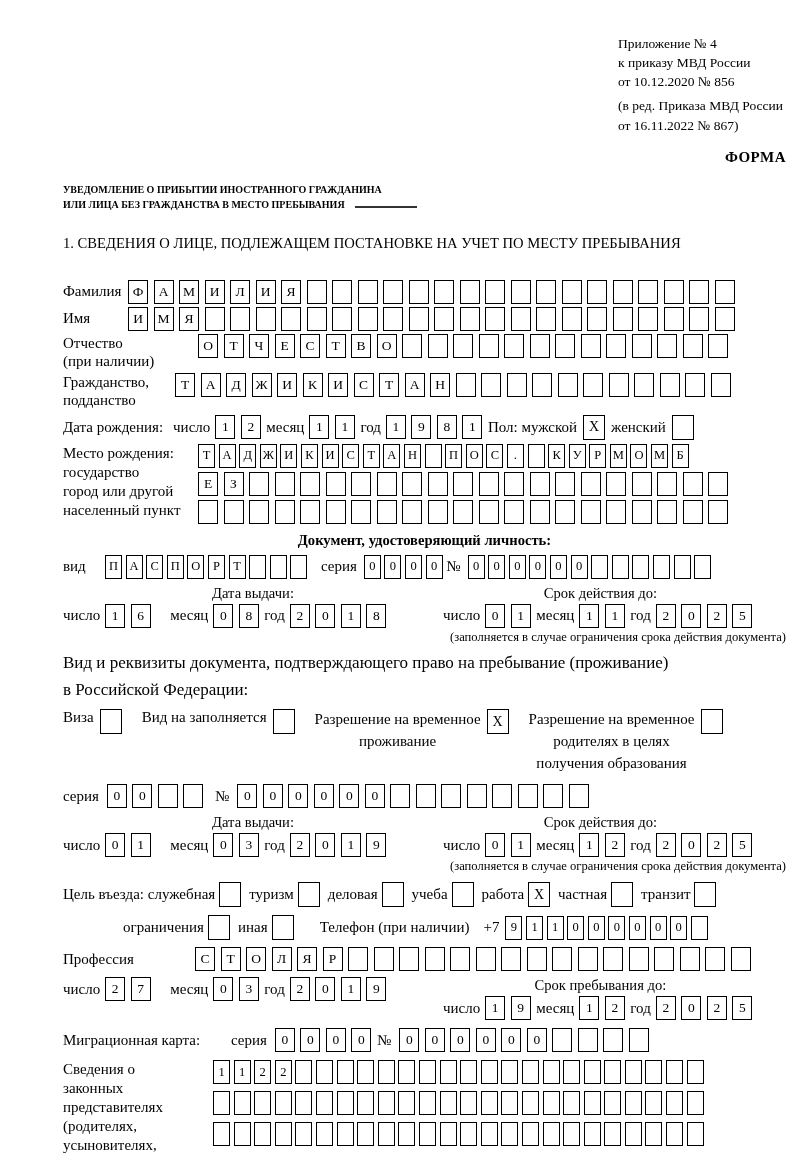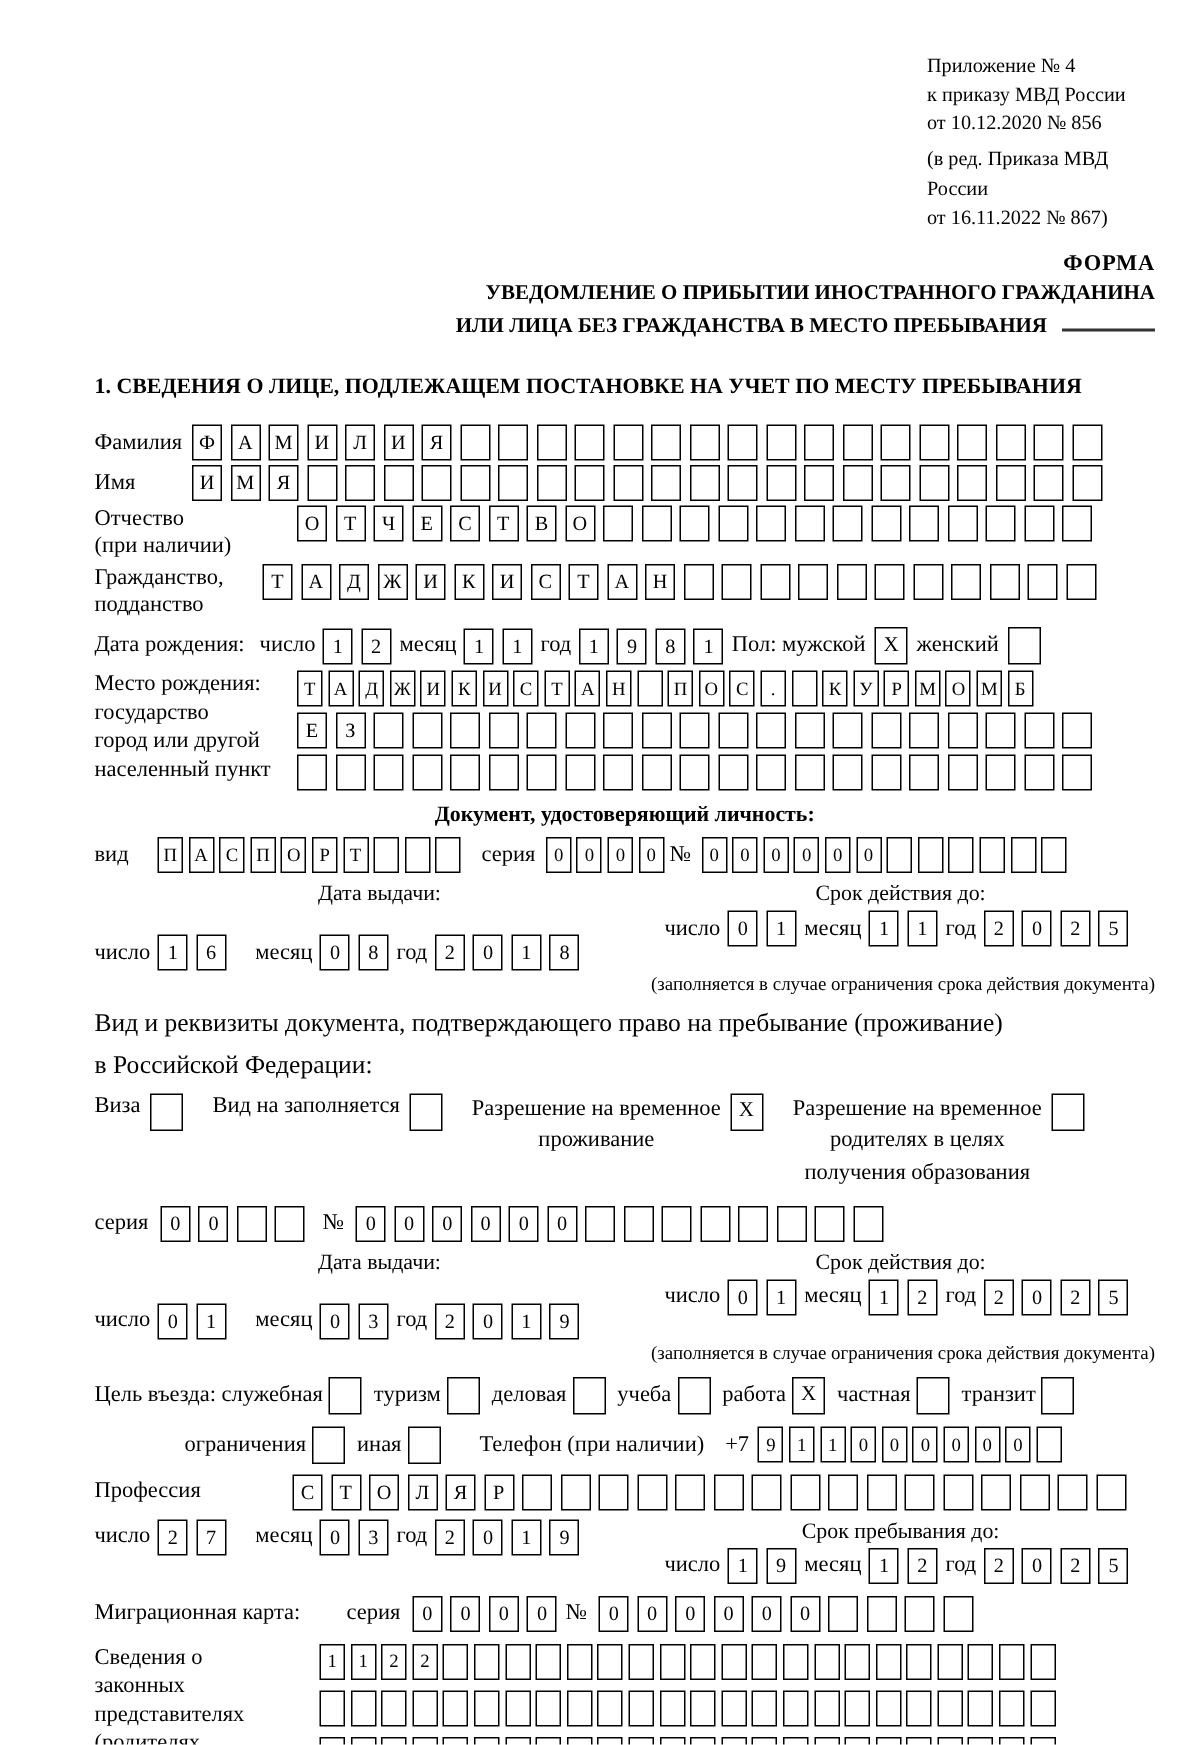--- a/index.html
+++ b/index.html
@@ -1,28 +1,28 @@
 <!DOCTYPE html>
 <html><head>
 <meta charset="utf-8">
 <style>
   html,body{margin:0;padding:0;background:#fff;}
   body{width:800px;height:1163px;overflow:hidden;color:#000;
        font-family:"Liberation Serif","DejaVu Serif",serif;}
-  .page{box-sizing:border-box;width:800px;height:1163px;padding:34px 30px 0 63px;border-radius:32px;}
+  .page{box-sizing:border-box;width:800px;height:1163px;padding:34px 14px 0 63px;border-radius:32px;}
 
   
   .appendix{margin-left:555px;font-size:13.5px;line-height:1.42;}
   .appendix .grp2{margin-top:5px;}
   .forma{text-align:right;font-weight:bold;font-size:15px;margin-top:14px;letter-spacing:.5px;}
 
   
-  .title{margin-top:0;text-align:right;font-weight:bold;font-size:14px;line-height:1.55;}
+  .title{margin-top:16px;text-align:left;font-weight:bold;font-size:10px;line-height:1.55;}
   .title .uline{display:inline-block;width:62px;border-bottom:2px solid #333;margin-left:10px;vertical-align:baseline;}
-  .sec1{margin-top:22px;margin-bottom:16px;font-weight:bold;font-size:14.6px;}
+  .sec1{margin-top:22px;margin-bottom:28px;font-weight:normal;font-size:14.6px;}
 
   
   .row{display:flex;align-items:center;margin-bottom:3px;font-size:15px;}
   .row.top{align-items:flex-start;}
   .lbl{flex:0 0 auto;}
   .lbl2{line-height:18px;}
   .cells{display:flex;flex-wrap:nowrap;}
   .cell{box-sizing:content-box;display:inline-flex;flex:0 0 auto;width:18px;height:22px;
         border:1.6px solid #000;margin-right:5.5px;align-items:center;justify-content:center;
         font-size:13.5px;}
@@ -32,21 +32,21 @@
 
   .w65{width:65px;}  .w135{width:135px;} .w112{width:112px;}
   .leftcol{flex:0 0 135px;line-height:19px;}
   .leftcol6{flex:0 0 150px;line-height:19px;}
   .stack{display:flex;flex-direction:column;gap:4px;}
 
   .dochead{text-align:center;font-weight:bold;font-size:14.6px;margin:8px 0 6px 0;}
 
   .daterow{display:flex;margin-top:6px;font-size:15px;}
   .datecol{display:flex;flex-direction:column;}
-  .datecol.left{flex:0 0 380px;gap:16px;}
+  .datecol.left{flex:0 0 380px;}
   .datetitle{text-align:center;font-size:14.6px;margin-bottom:2px;}
   .dategrp{display:flex;align-items:center;}
   .dategrp .t{margin-right:5px;}
   .dategrp .gap{width:14px;}
   .note{font-size:12.6px;text-align:right;margin-top:2px;margin-bottom:4px;}
 
   .intro{font-size:17px;line-height:1.6;margin-top:4px;}
 
   .permits{display:flex;align-items:flex-start;margin-top:6px;margin-bottom:10px;font-size:15px;}
   .permits .opt{display:flex;align-items:flex-start;margin-right:14px;}

